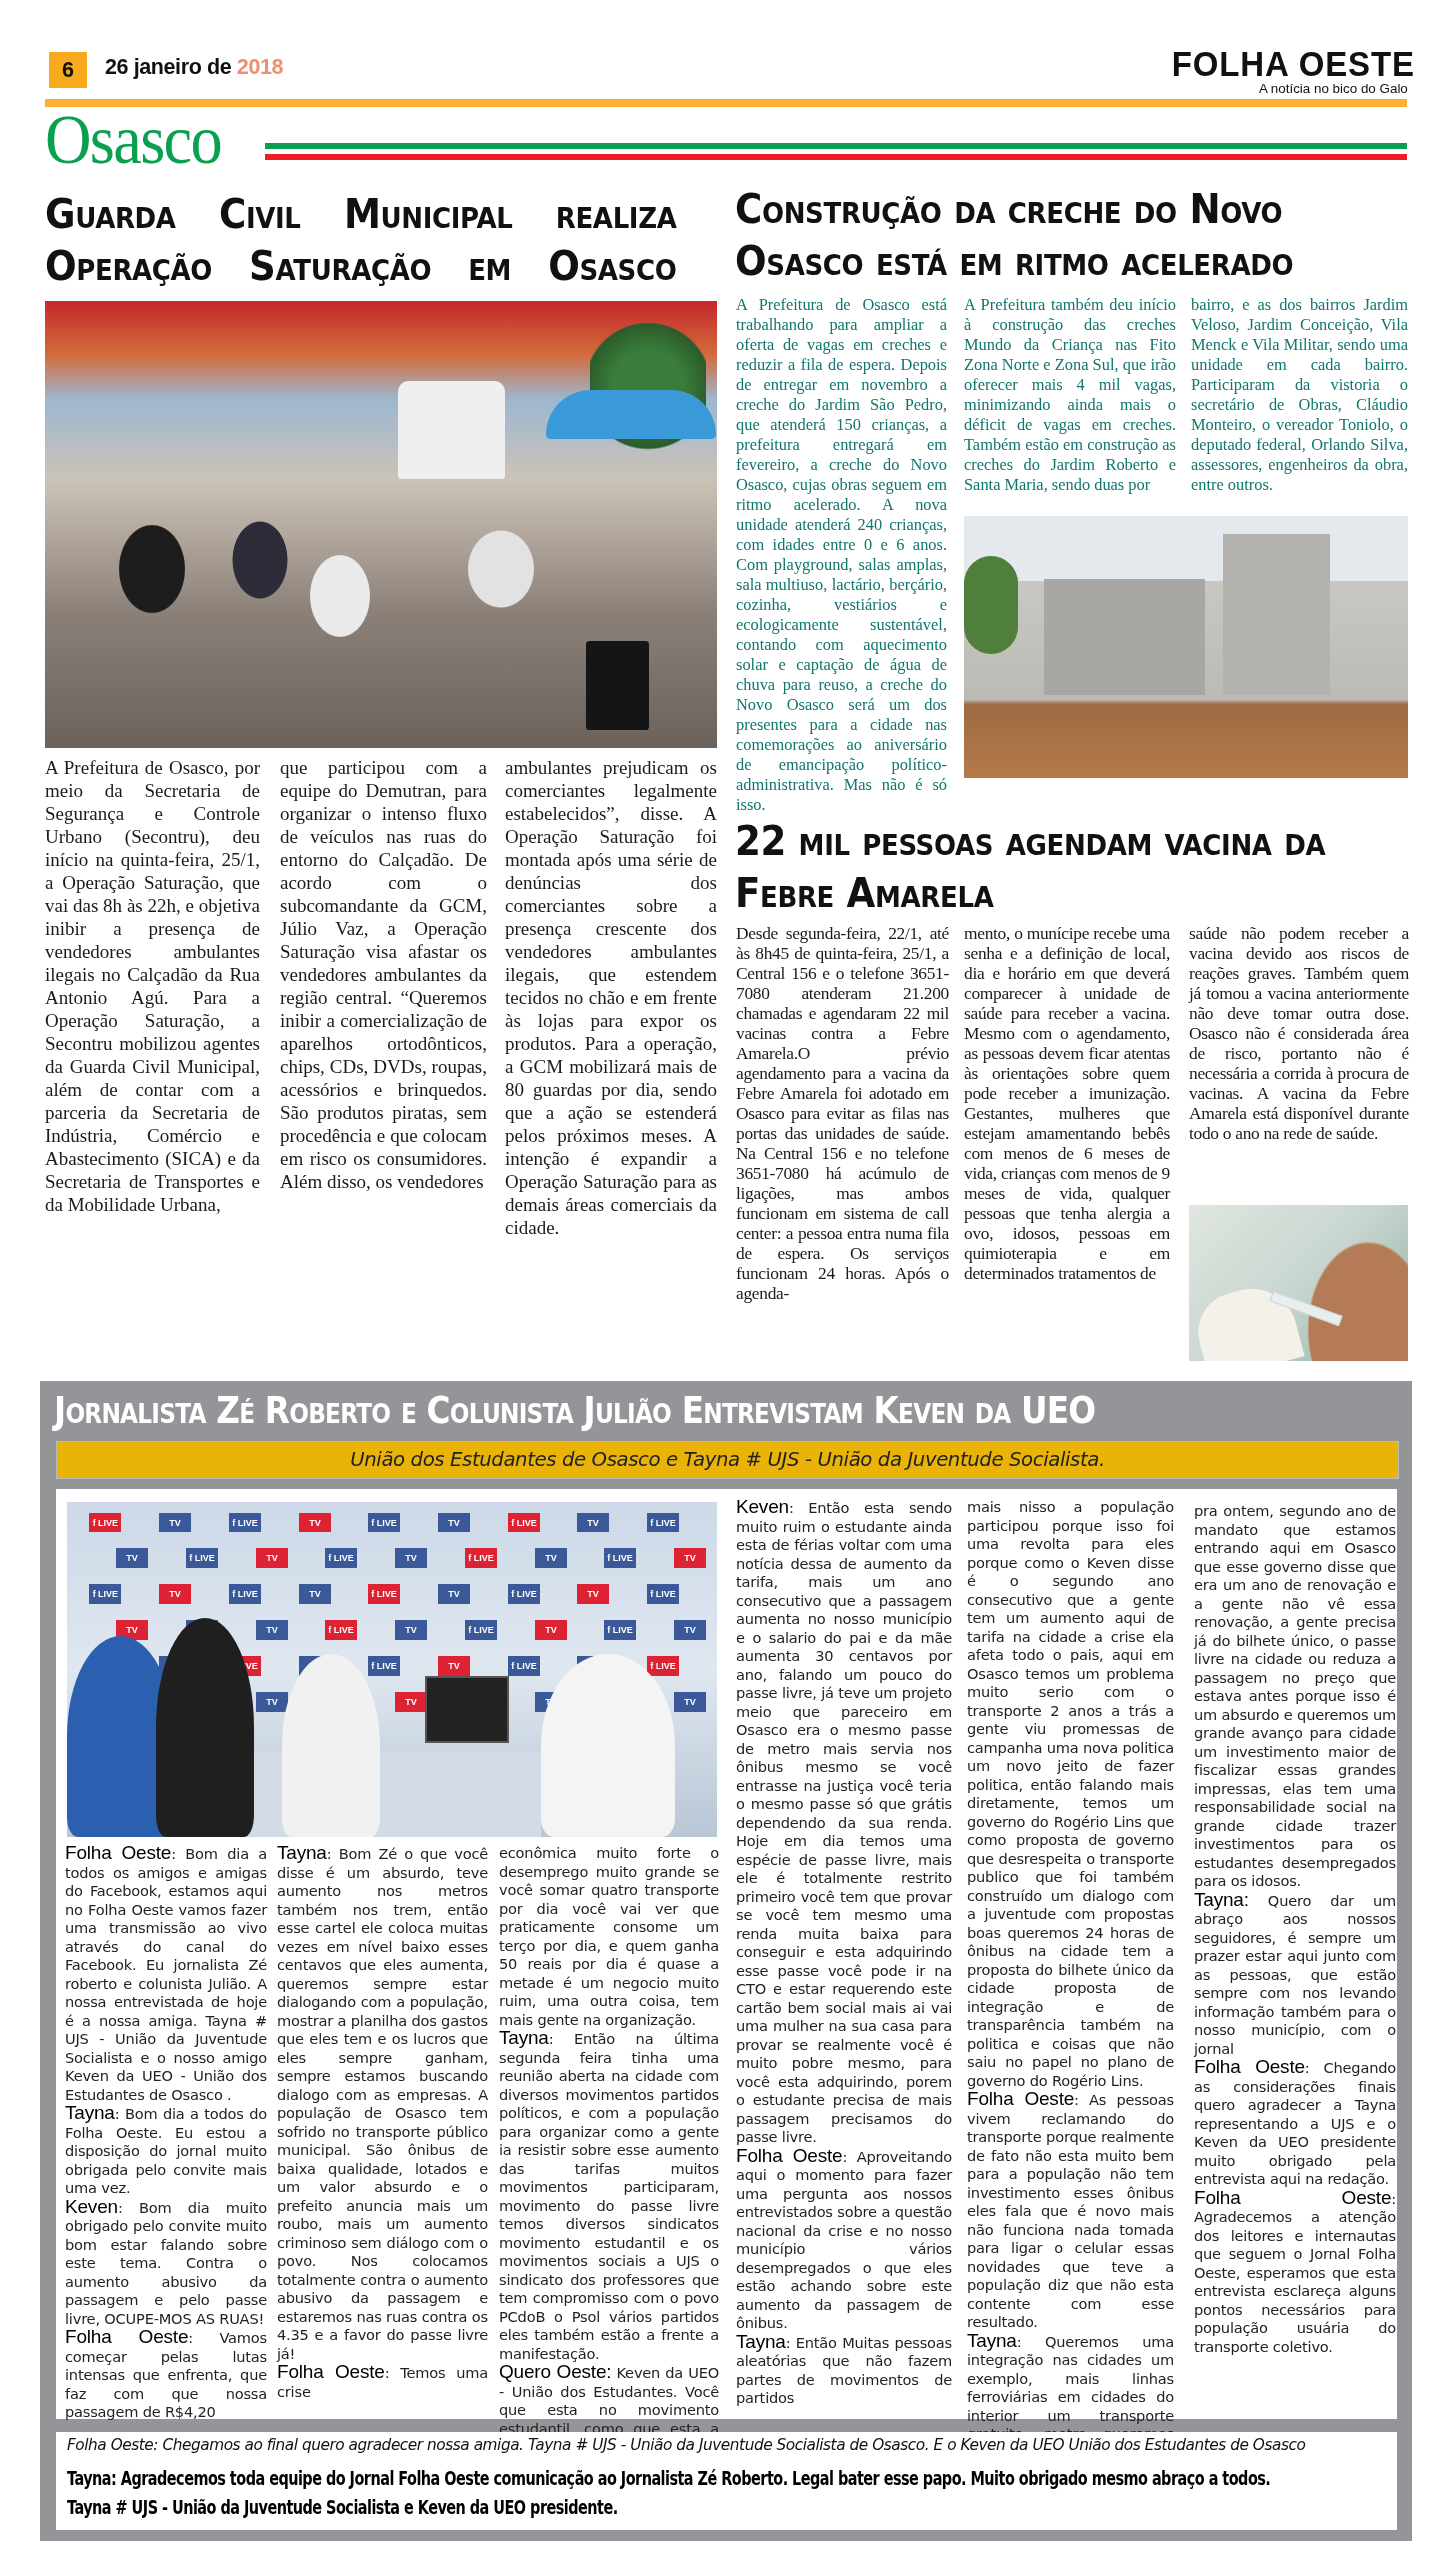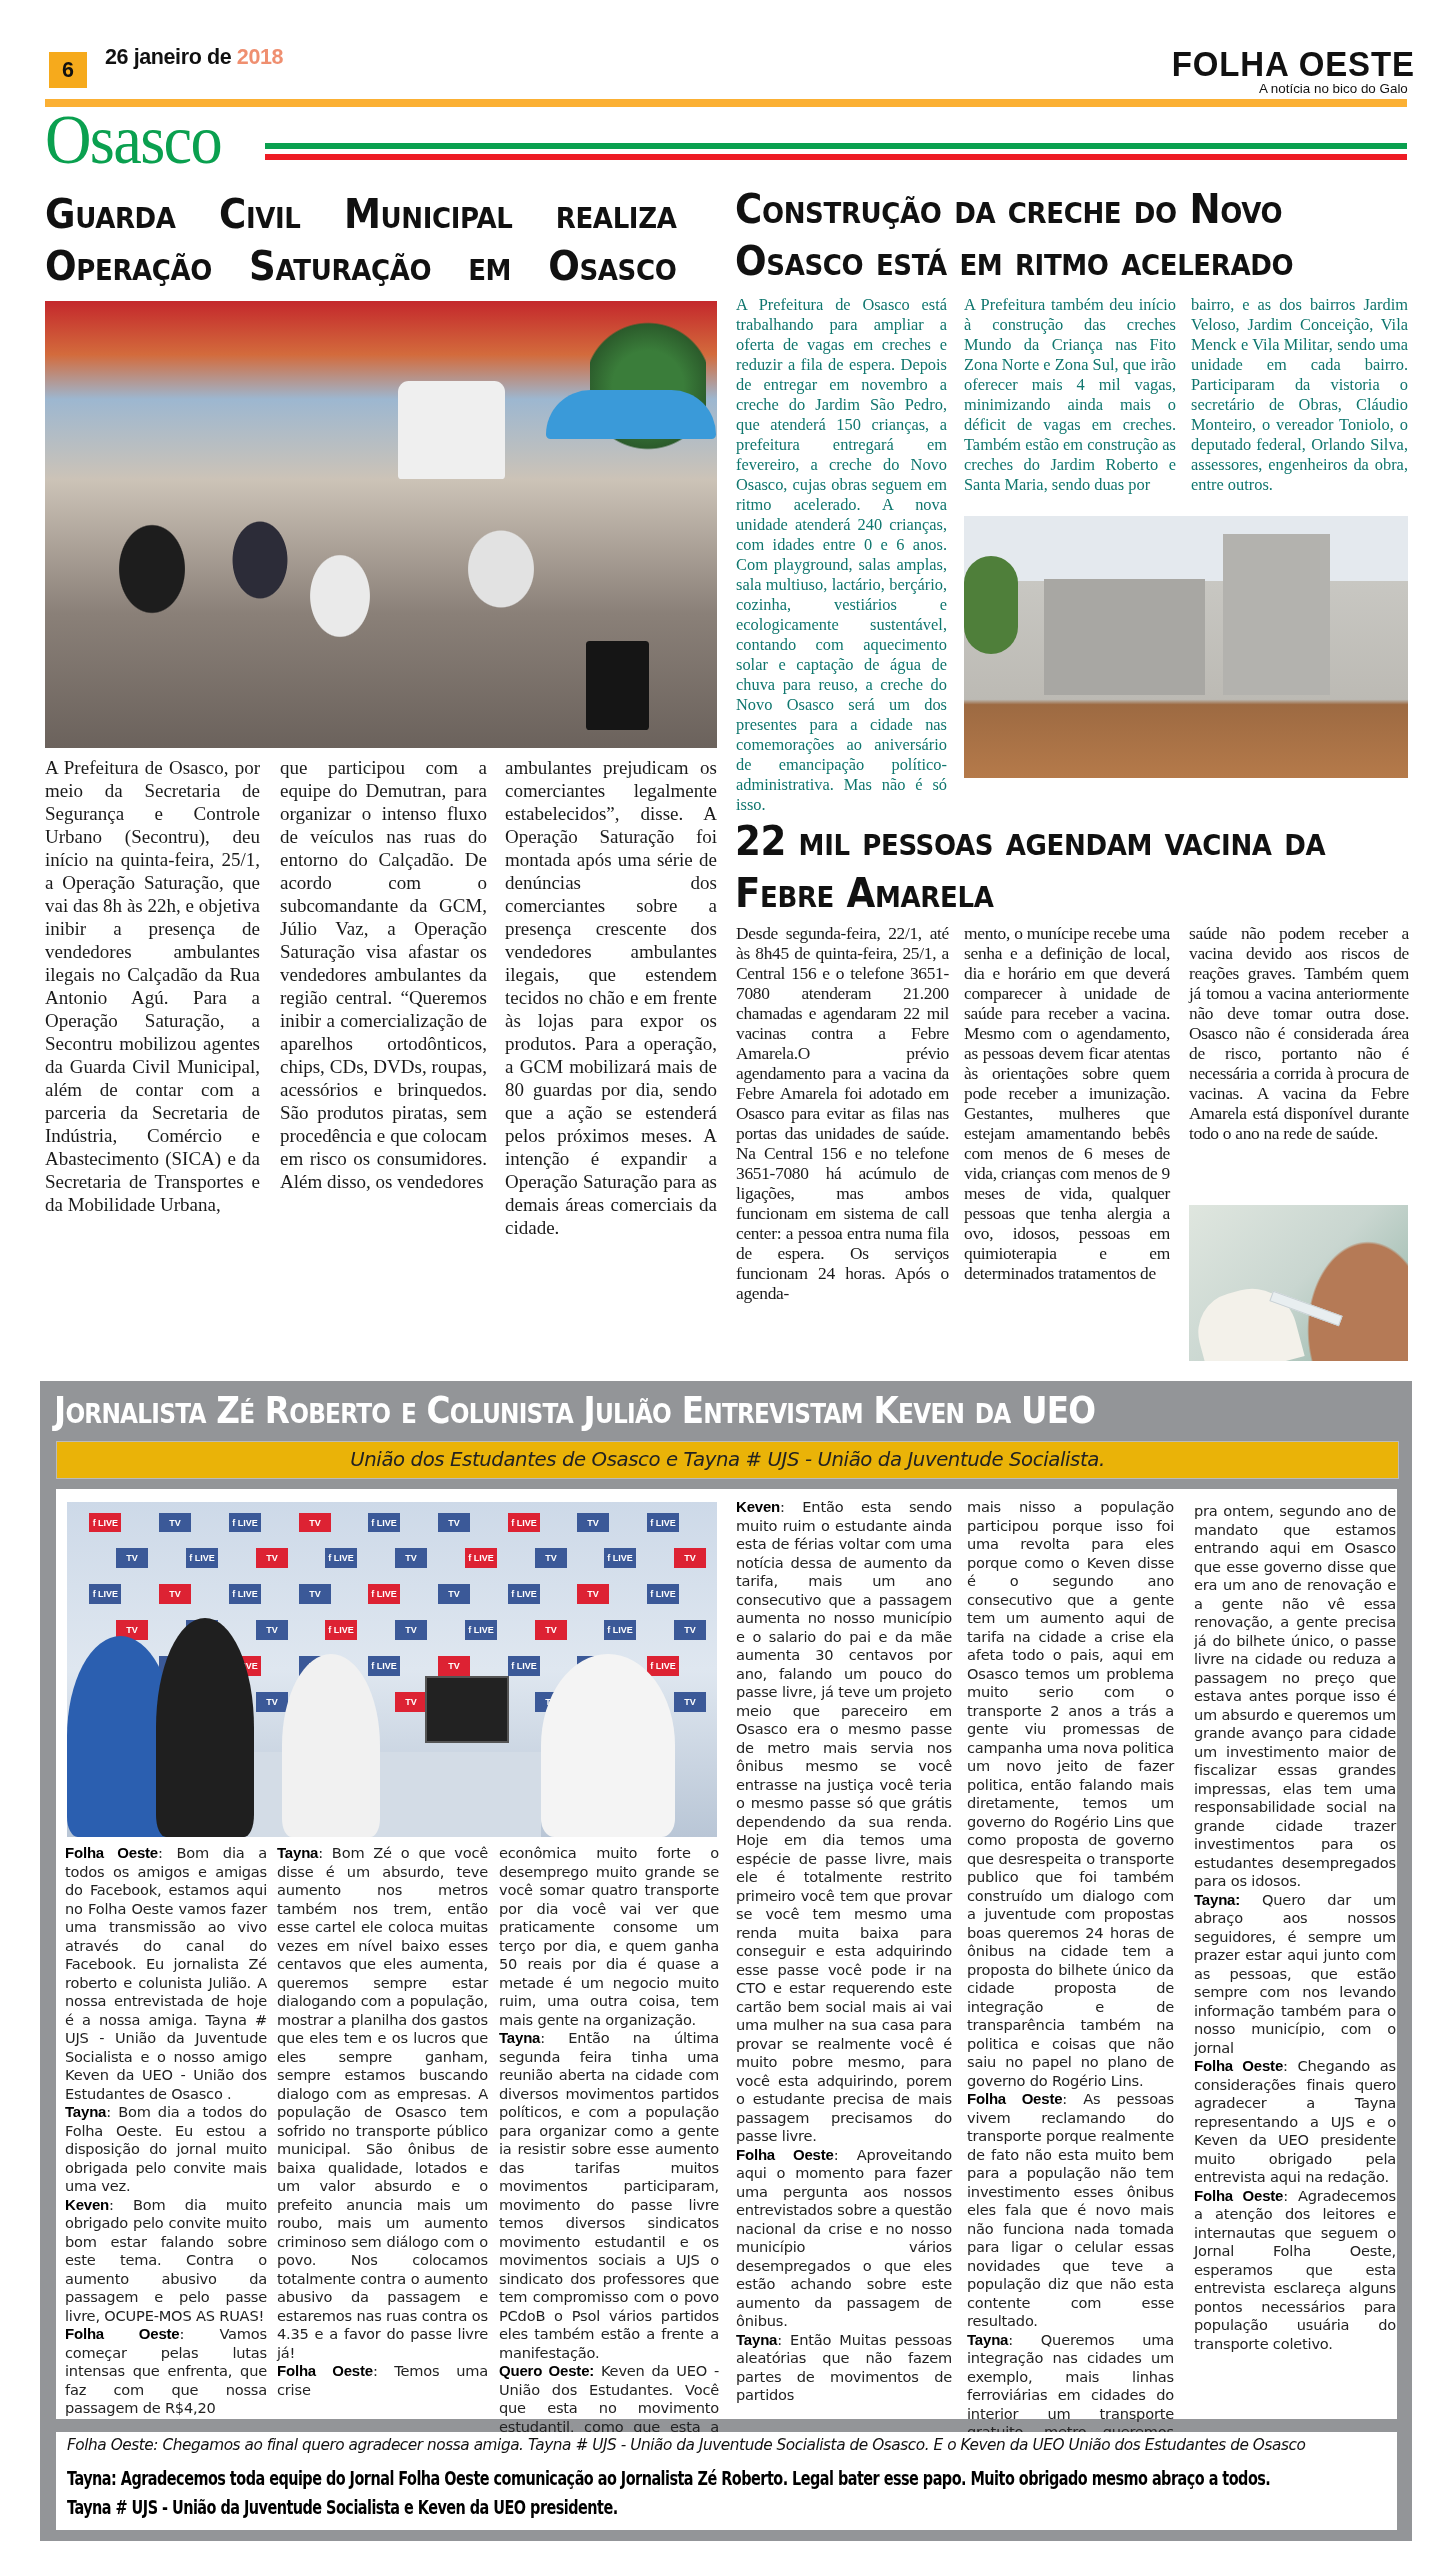--- a/index.html
+++ b/index.html
@@ -1,20 +1,20 @@
 <!DOCTYPE html>
 <html style="font-size:14.3px"><head>
 <meta charset="utf-8">
 <style>
   html, body { margin:0; padding:0; background:#fff; }
   body { width:1451px; height:2563px; position:relative; overflow:hidden; font-family:"Liberation Serif", serif; color:#111; }
   .abs { position:absolute; }
   
   #page-num { left:49px; top:52px; width:38px; height:36px; background:#f6aa1c; font:bold 21.5px "Liberation Sans", sans-serif; color:#111; display:flex; align-items:center; justify-content:center; }
-  #date-line { left:105px; top:45px; font:bold 21.5px "Liberation Sans", sans-serif; color:#111; letter-spacing:-0.4px; }
+  #date-line { left:105px; top:55px; font:bold 21.5px "Liberation Sans", sans-serif; color:#111; letter-spacing:-0.4px; }
   #date-line .yr { color:#ef8f70; }
   #masthead { right:36px; top:45px; text-align:right; }
   #masthead .name { font:bold 33px "Liberation Sans", sans-serif; letter-spacing:0.9px; transform:scaleY(1.05); }
   #masthead .tag { font:13.4px "Liberation Sans", sans-serif; margin-top:-1.8px; margin-right:7.2px; }
   #orange-bar { left:45px; top:99px; width:1362px; height:8px; background:#fbb034; }
   #section-title { left:45px; top:105px; font:70px "Liberation Serif", serif; color:#0aa04f; line-height:1; letter-spacing:-1.8px; transform:scaleX(0.92); transform-origin:left; }
   #green-line { left:265px; top:143px; width:1142px; height:6.3px; background:#0aa04f; }
   #red-line { left:265px; top:154px; width:1142px; height:6.3px; background:#ee1c25; }
 
   
@@ -58,21 +58,21 @@
   #interview-sub { left:56px; top:1441px; width:1341px; height:36px; background:#eab308; border:0.9px solid #bbb; font:italic 19.7px "DejaVu Sans", sans-serif; color:#222; text-align:center; line-height:36px; letter-spacing:-0.4px; }
   #interview-body { left:56px; top:1489px; width:1341px; height:930px; background:#fff; }
   #photo-studio { left:67px; top:1502px; width:650px; height:335px;
     background: linear-gradient(180deg, #cdd9e8 0%, #dfe7f0 50%, #b9c6d6 100%); }
   #photo-studio .logo { position:absolute; width:32px; height:19.7px; background:#3b5998; color:#fff; font:bold 9px "Liberation Sans", sans-serif; display:flex; align-items:center; justify-content:center; }
   #photo-studio .logo.r { background:#d23; }
   #photo-studio .person { position:absolute; border-radius:50% 50% 10% 10%; }
   #photo-studio .desk { position:absolute; left:179px; top:250px; width:295px; height:85px; background:#d3dce6; }
   .iv { font:14.6px "DejaVu Sans", sans-serif; line-height:18.5px; text-align:justify; color:#222; letter-spacing:-0.2px; }
   .iv p { margin:0; }
-  .iv b { font-family:"Liberation Sans", sans-serif; font-weight:bold; color:#000; font-size:15px; }
+  .iv b { font-family:"Liberation Sans", sans-serif; font-weight:normal; color:#000; font-size:19px; }
   #closing { left:56px; top:2432px; width:1341px; height:98px; background:#fff; }
   #closing-1 { left:67px; top:2435px; width:1332px; font:italic 16.5px "DejaVu Sans", sans-serif; color:#111; white-space:nowrap; letter-spacing:-0.5px; transform:scaleX(0.93); transform-origin:left; }
   #closing-2 { left:67px; top:2467px; width:1332px; font:bold 19px "DejaVu Sans", sans-serif; color:#000; white-space:nowrap; letter-spacing:-0.7px; transform:scaleX(0.76); transform-origin:left; }
   #closing-3 { left:67px; top:2496px; width:1332px; font:bold 19px "DejaVu Sans", sans-serif; color:#000; white-space:nowrap; letter-spacing:-0.7px; transform:scaleX(0.76); transform-origin:left; }
 </style>
 </head>
 <body>
 
 <div class="abs" id="page-num">6</div>
 <div class="abs" id="date-line"><span>26 janeiro de </span><span class="yr">2018</span></div>

